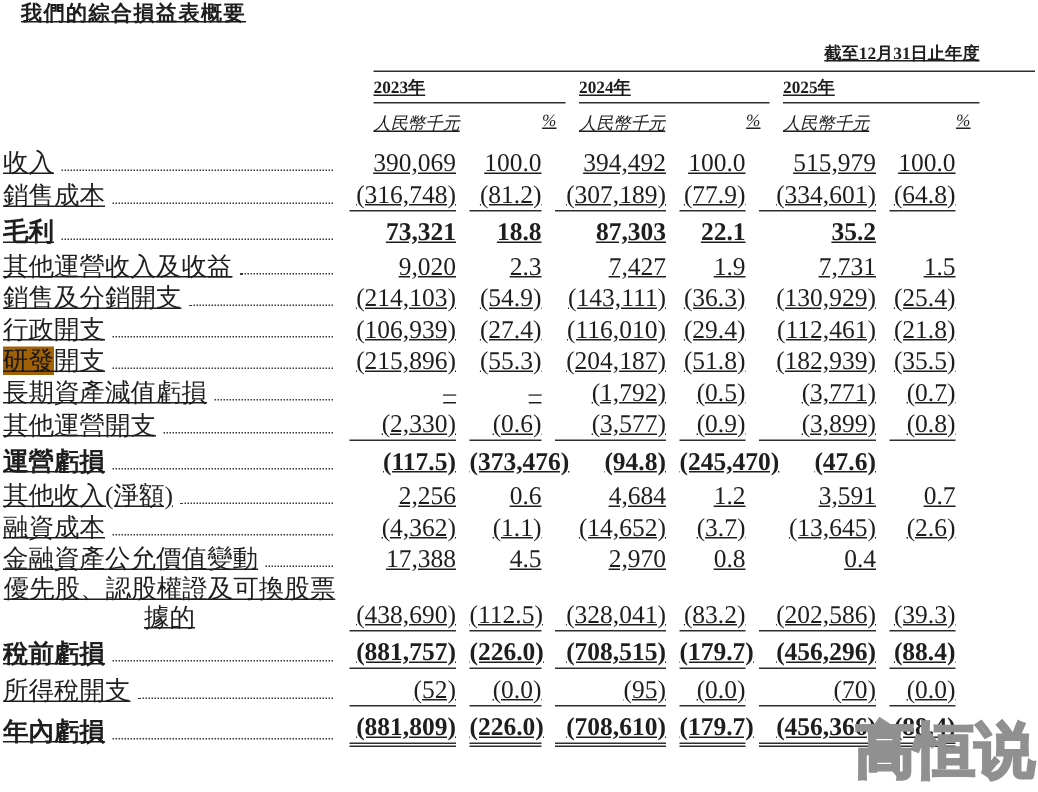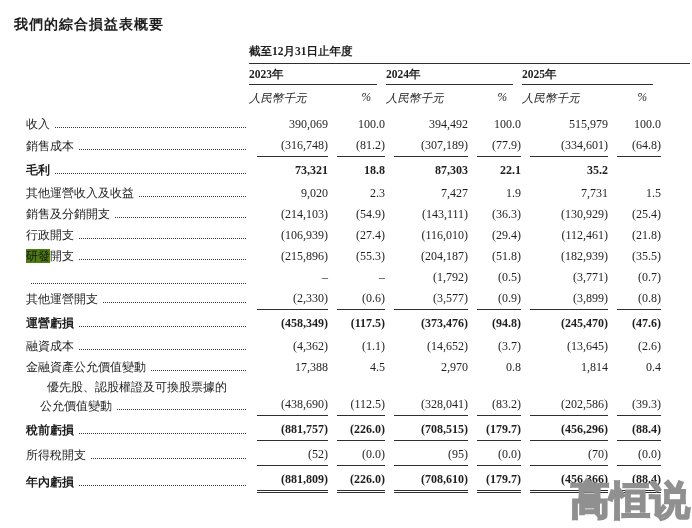--- a/index.html
+++ b/index.html
@@ -2,59 +2,59 @@
 <html><head>
 <meta charset="utf-8">
 <style>
   html,body{margin:0;padding:0;}
   body{
     width:692px;height:528px;overflow:hidden;background:#ffffff;
     font-family:"Liberation Serif","DejaVu Serif",serif;
     color:#1e1e1e;position:relative;
     --cols:222px 71px 48px 74px 44px 78px 44px;
   }
-  .page{padding-top:16px;}
+  .page{padding-top:0;text-decoration:underline;}
   h1{
     font-size:14px;font-weight:bold;margin:0 0 10px 14px;letter-spacing:1px;
   }
   
   .head{
     display:grid;grid-template-columns:var(--cols);column-gap:9px;
     grid-template-rows:16px 5px 17px 5px 19px;
     margin-left:18px;font-size:11.5px;
   }
-  .period{grid-column:2/8;grid-row:1;text-align:left;font-weight:bold;}
+  .period{grid-column:2/8;grid-row:1;text-align:right;font-weight:bold;}
   .rule-full{grid-column:2/8;grid-row:2;border-bottom:1.5px solid #2e2e2e;margin-right:-37px;height:3px;}
   .yh{grid-row:3;text-align:left;font-weight:bold;padding-top:2px;}
   .y1{grid-column:2/4;} .y2{grid-column:4/6;} .y3{grid-column:6/8;}
   .yrule{grid-row:4;border-bottom:1.2px solid #2e2e2e;height:2px;}
   .yr1{grid-column:2/4;} .yr2{grid-column:4/6;} .yr3{grid-column:6/8;}
   .unit{grid-row:5;font-style:italic;padding-top:4px;}
   .u-amt{text-align:left;}
   .u-pct{text-align:right;padding-right:6px;}
   .uc2{grid-column:2;} .uc3{grid-column:3;} .uc4{grid-column:4;}
   .uc5{grid-column:5;} .uc6{grid-column:6;} .uc7{grid-column:7;}
   
   #rows{margin-top:8px;}
   .row{
     display:grid;grid-template-columns:var(--cols);column-gap:9px;
-    margin-left:26px;align-items:end;line-height:21px;font-size:12px;
+    margin-left:2px;align-items:end;line-height:21px;font-size:17px;
   }
   .row.bold{font-weight:bold;margin-top:3px;margin-bottom:2px;}
   .row.rule{margin-bottom:3px;}
   .cell.n{text-align:right;}
   .row.rule .cell.n{border-bottom:1.2px solid #2e2e2e;}
   .row.drule .cell.n{border-bottom:3px double #2e2e2e;}
   .cell.label{display:block;overflow:hidden;}
   .pre{display:none;line-height:19px;text-align:center;}
   .pre.show{display:block;}
   .l1row{display:flex;align-items:baseline;}
   .l1.indent{margin-left:14px;line-height:19px;}
   .leader{flex:1;border-bottom:1.6px dotted #3a3a3a;margin:0 2px 4px 5px;min-width:8px;}
-  .hl{background:#4d7c0f;color:#171717;}
+  .hl{background:#a16207;color:#171717;}
   
   .wm{position:absolute;right:0;bottom:4px;width:150px;height:52px;pointer-events:none;}
 </style>
 </head>
 <body>
 
 <div class="page">
   <h1>我們的綜合損益表概要</h1>
 
   <div class="head">
@@ -184,20 +184,21 @@
     <div class="cell n n3">(51.8)</div>
     <div class="cell n n4">(182,939)</div>
     <div class="cell n n5">(35.5)</div>
   </div>
 
 
   <div class="row">
     <div class="cell label">
 
       <div class="l1row">
+        <span class="l1">長期資產減值虧損</span>
         <span class="leader"></span>
       </div>
     </div>
     <div class="cell n n0">–</div>
     <div class="cell n n1">–</div>
     <div class="cell n n2">(1,792)</div>
     <div class="cell n n3">(0.5)</div>
     <div class="cell n n4">(3,771)</div>
     <div class="cell n n5">(0.7)</div>
   </div>
@@ -219,28 +220,42 @@
   </div>
 
   <div class="row bold">
     <div class="cell label">
 
       <div class="l1row">
         <span class="l1">運營虧損</span>
         <span class="leader"></span>
       </div>
     </div>
-    <div class="cell n n0">(458,349)</div>
     <div class="cell n n1">(117.5)</div>
     <div class="cell n n2">(373,476)</div>
     <div class="cell n n3">(94.8)</div>
     <div class="cell n n4">(245,470)</div>
     <div class="cell n n5">(47.6)</div>
   </div>
 
+  <div class="row">
+    <div class="cell label">
+
+      <div class="l1row">
+        <span class="l1">其他收入(淨額)</span>
+        <span class="leader"></span>
+      </div>
+    </div>
+    <div class="cell n n0">2,256</div>
+    <div class="cell n n1">0.6</div>
+    <div class="cell n n2">4,684</div>
+    <div class="cell n n3">1.2</div>
+    <div class="cell n n4">3,591</div>
+    <div class="cell n n5">0.7</div>
+  </div>
 
   <div class="row">
     <div class="cell label">
 
       <div class="l1row">
         <span class="l1">融資成本</span>
         <span class="leader"></span>
       </div>
     </div>
     <div class="cell n n0">(4,362)</div>
@@ -256,31 +271,26 @@
 
       <div class="l1row">
         <span class="l1">金融資產公允價值變動</span>
         <span class="leader"></span>
       </div>
     </div>
     <div class="cell n n0">17,388</div>
     <div class="cell n n1">4.5</div>
     <div class="cell n n2">2,970</div>
     <div class="cell n n3">0.8</div>
-    <div class="cell n n4">1,814</div>
     <div class="cell n n5">0.4</div>
   </div>
 
   <div class="row rule">
     <div class="cell label">
       <div class="pre show">優先股、認股權證及可換股票據的</div>
-      <div class="l1row">
-        <span class="l1 indent">公允價值變動</span>
-        <span class="leader"></span>
-      </div>
     </div>
     <div class="cell n n0">(438,690)</div>
     <div class="cell n n1">(112.5)</div>
     <div class="cell n n2">(328,041)</div>
     <div class="cell n n3">(83.2)</div>
     <div class="cell n n4">(202,586)</div>
     <div class="cell n n5">(39.3)</div>
   </div>
 
   <div class="row bold rule">

